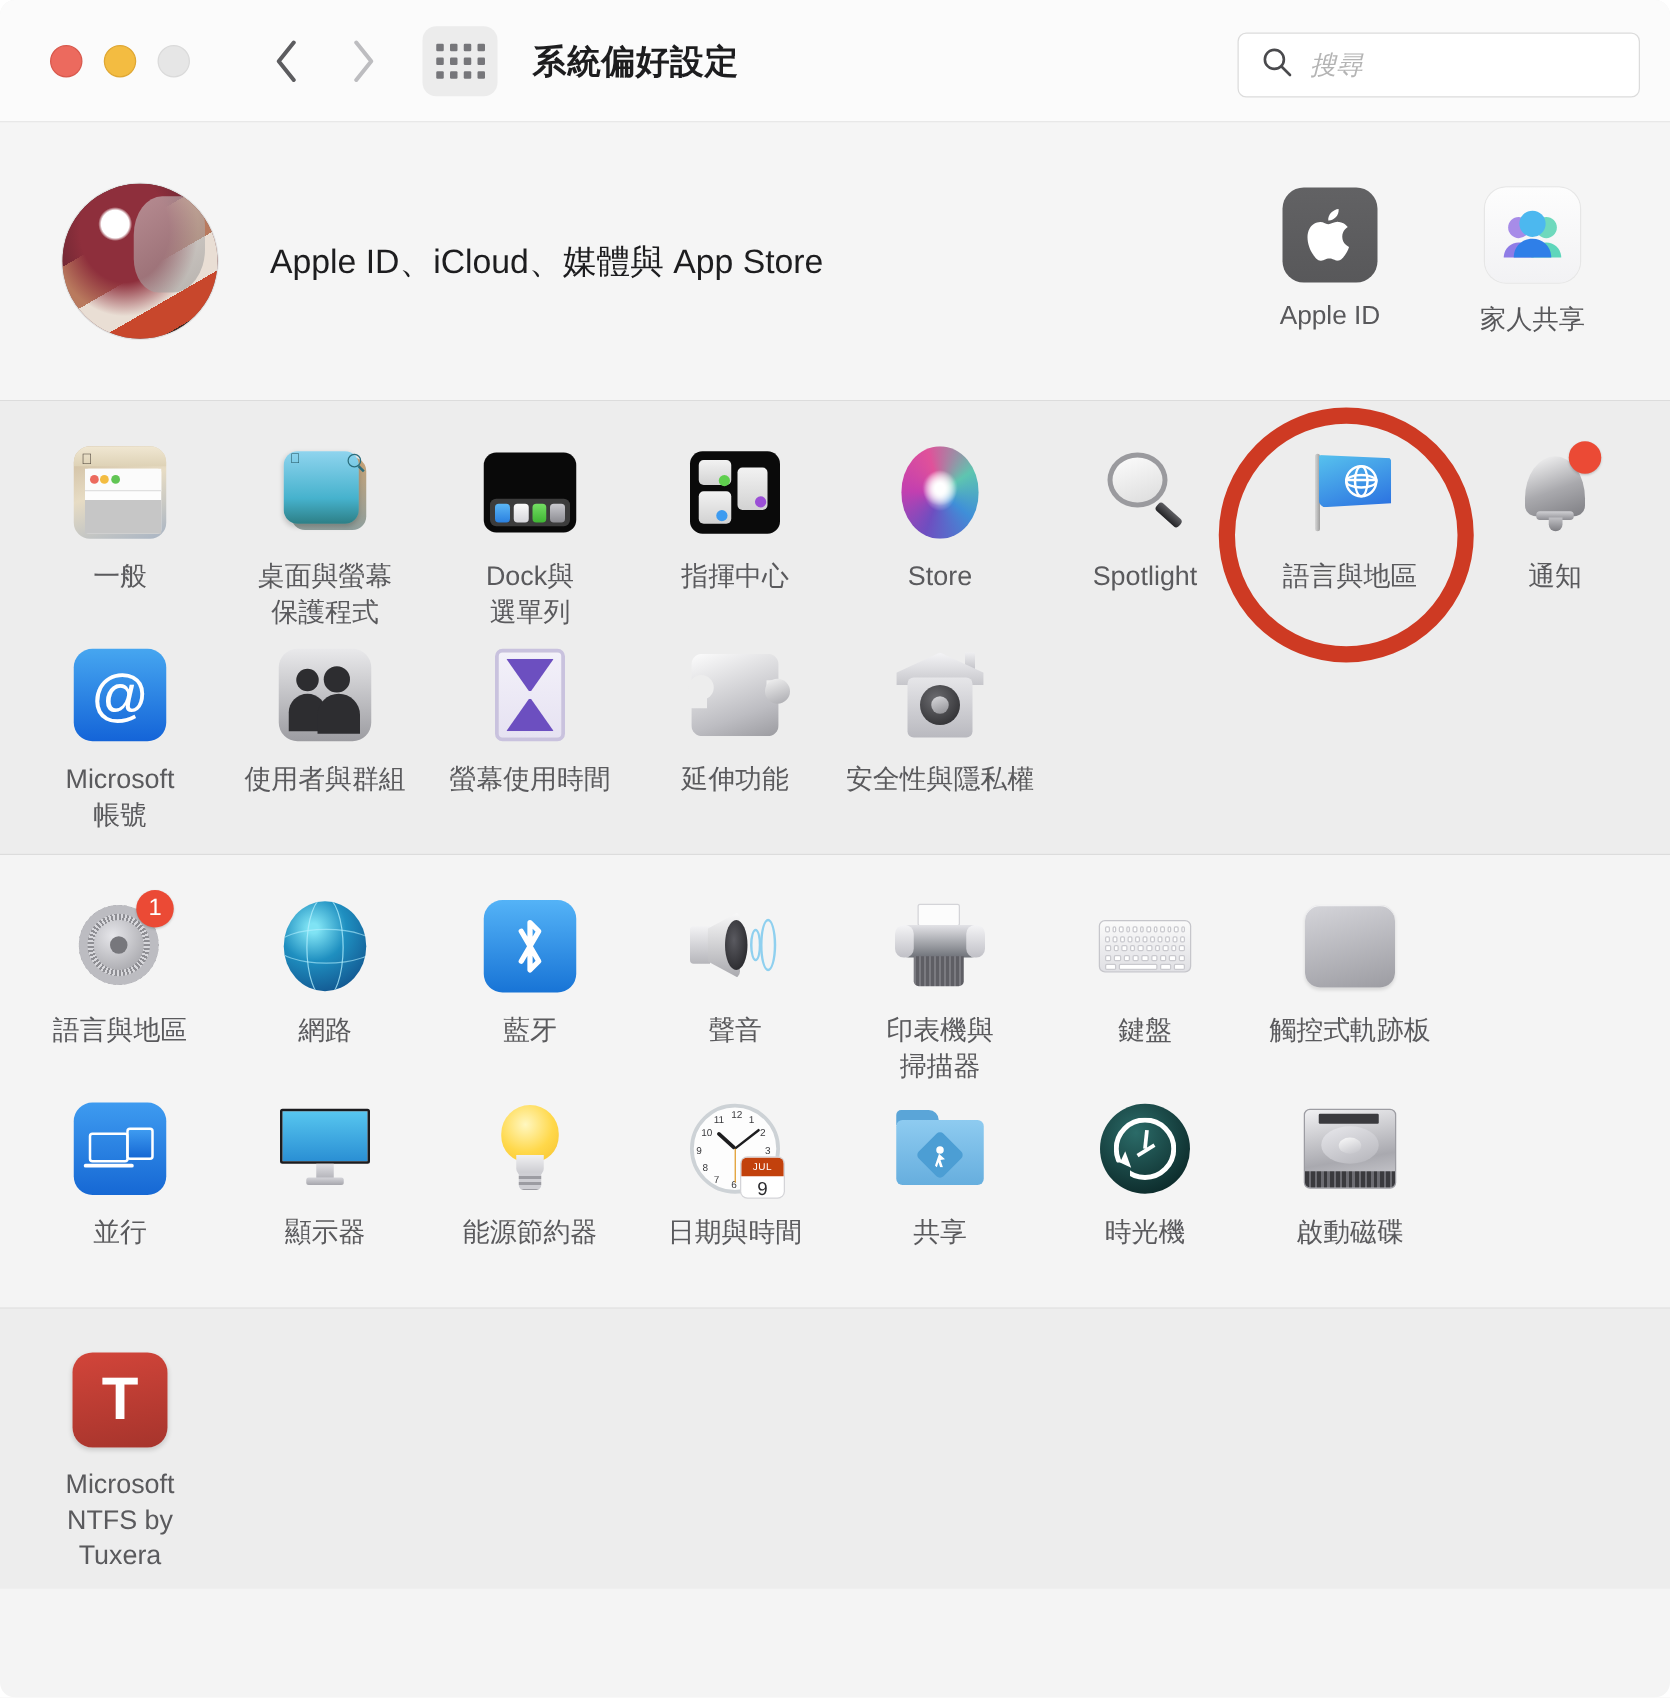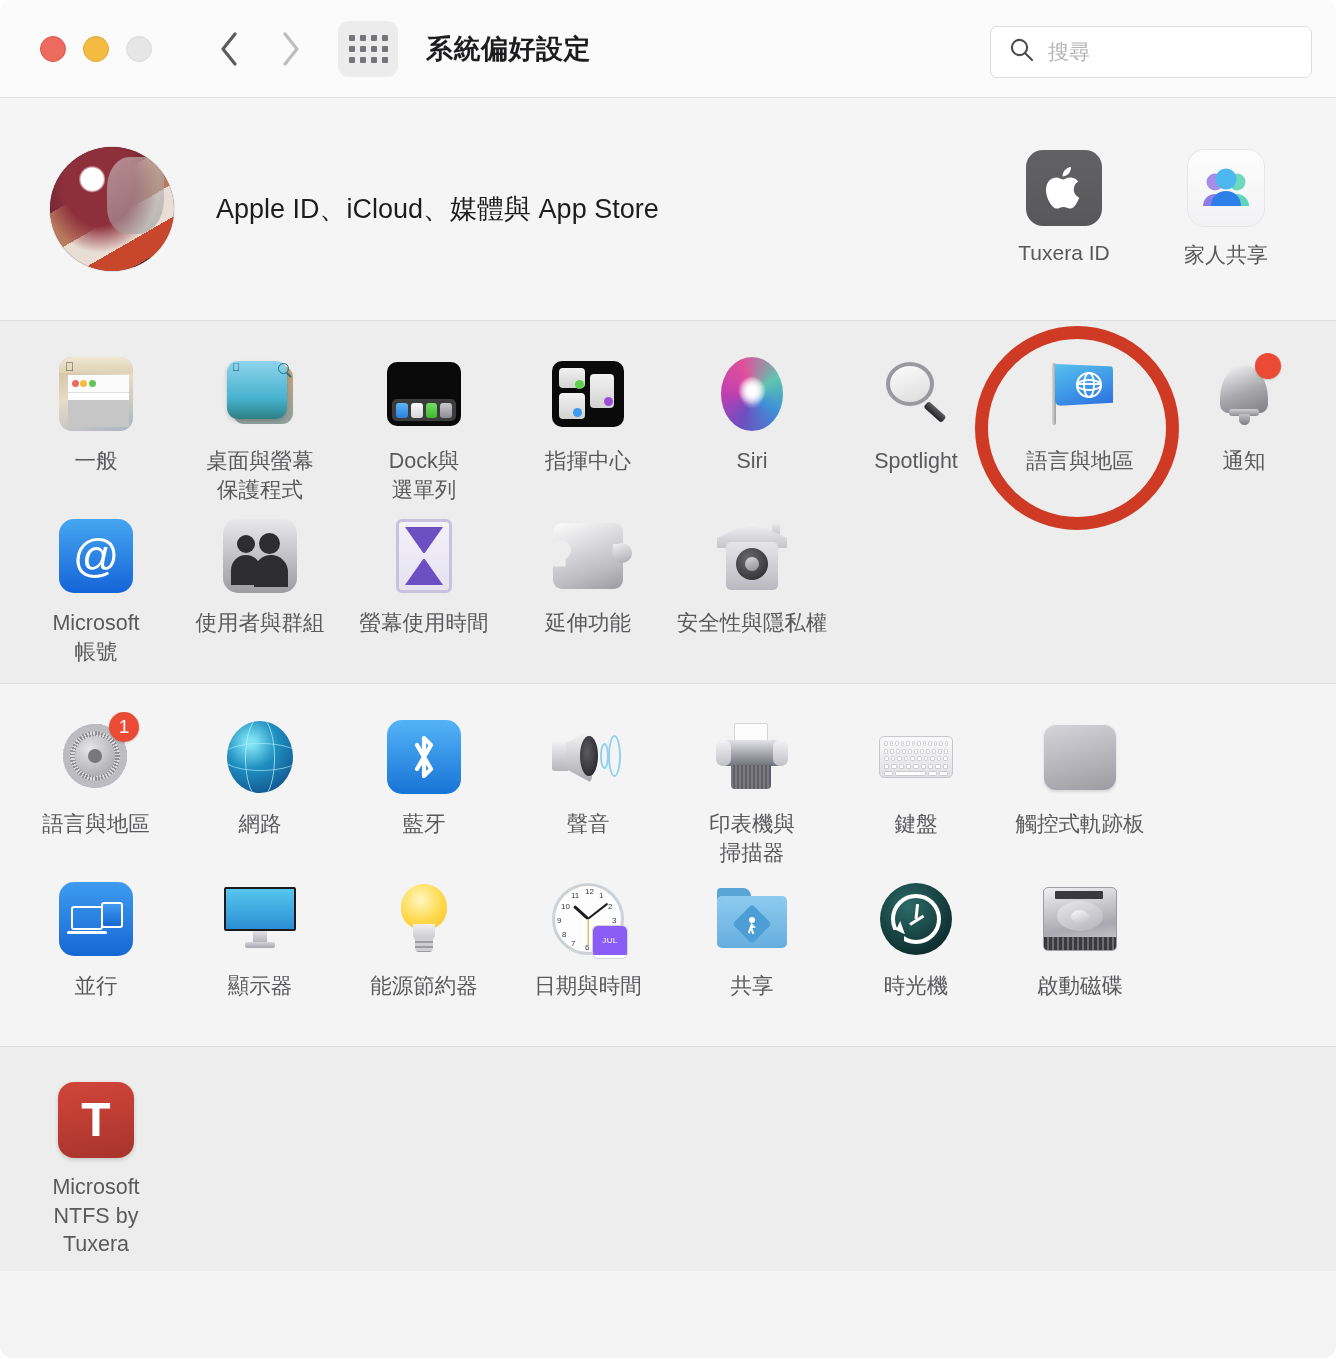--- a/index.html
+++ b/index.html
@@ -68,20 +68,21 @@
 
   .searchbox {
     position:absolute;
     right:24px; top:26px;
     width:322px; height:52px;
     background:#ffffff;
     border:1px solid #dcdcdc;
     border-radius:7px;
     display:flex; align-items:center;
     padding-left:18px;
+    font-style:italic;
   }
   .searchbox svg { flex:0 0 auto; }
   .searchph { margin-left:13px; color:#b4b4b4; font-size:21px; }
   .sec-sep { height:1px; background:#dcdcdc; }
 
   .sec-account {
     background:#f5f5f5;
     height:222px;
     display:flex; align-items:center;
     padding:0 24px 0 50px;
@@ -452,21 +453,21 @@
     transform:translate(-50%,-100%) rotate(-48deg); border-radius:2px; }
   .ic-clock .mh { position:absolute; left:50%; top:50%; width:2.2px; height:25px;
     background:#1d1d1f; transform-origin:bottom center;
     transform:translate(-50%,-100%) rotate(52deg); border-radius:2px; }
   .ic-clock .sh { position:absolute; left:50%; top:50%; width:1.4px; height:27px;
     background:#e09b2a; transform-origin:bottom center;
     transform:translate(-50%,-100%) rotate(180deg); }
   .ic-clock .num { position:absolute; font-size:8px; color:#3a3a3d; }
   .ic-clock .cal { position:absolute; right:-3px; bottom:-3px; width:34px; height:32px;
     background:#fff; border-radius:5px; box-shadow:0 0 0 1px #d4d4d8; overflow:hidden; }
-  .ic-clock .cal .m { height:29px; background:#8b5cf6; color:#fff; font-size:8px;
+  .ic-clock .cal .m { height:15px; background:#c2410c; color:#fff; font-size:8px;
     display:flex; align-items:center; justify-content:center; letter-spacing:.4px; }
   .ic-clock .cal .d { height:21px; color:#2b2b2e; font-size:15px;
     display:flex; align-items:center; justify-content:center; }
 
   
   .ic-share { position:relative; width:74px; height:62px; }
   .ic-share .tab { position:absolute; left:2px; top:0; width:34px; height:12px;
     background:#5aa5d8; border-radius:4px 8px 0 0; }
   .ic-share .fold { position:absolute; left:2px; top:8px; width:70px; height:52px;
     background:linear-gradient(180deg,#8ecbf0,#66aede); border-radius:5px; }
@@ -577,21 +578,21 @@
     <div class="acct-text">Apple ID、iCloud、媒體與 App Store</div>
 
     <div class="acct-tiles">
       <div class="acct-tile">
         <div class="ic-appleid">
           <svg width="40" height="46" viewBox="0 0 40 46">
             <path d="M29.8 24.4c0-5.2 4.2-7.7 4.4-7.8-2.4-3.5-6.1-4-7.5-4.1-3.2-.3-6.2 1.9-7.8 1.9-1.6 0-4.1-1.8-6.7-1.8-3.5.1-6.7 2-8.5 5.1-3.6 6.3-.9 15.6 2.6 20.7 1.7 2.5 3.8 5.3 6.5 5.2 2.6-.1 3.6-1.7 6.7-1.7 3.1 0 4 1.7 6.7 1.6 2.8-.1 4.5-2.5 6.2-5.1 2-2.9 2.8-5.8 2.8-5.9-.1-.1-5.4-2.1-5.4-8.1z" fill="#fff"></path>
             <path d="M24.8 8.6c1.4-1.7 2.4-4.1 2.1-6.5-2.1.1-4.6 1.4-6.1 3.1-1.3 1.5-2.5 3.9-2.2 6.2 2.3.2 4.7-1.2 6.2-2.8z" fill="#fff"></path>
           </svg>
         </div>
-        <div class="lbl">Tuxera ID</div>
+        <div class="lbl">Apple ID</div>
       </div>
 
       <div class="acct-tile">
         <div class="ic-family">
           <svg width="54" height="44" viewBox="0 0 54 44">
             <circle cx="16" cy="16" r="8.5" fill="#a78ce8"></circle>
             <circle cx="38" cy="16" r="8.5" fill="#6fd9bd"></circle>
             <circle cx="27" cy="13" r="10.5" fill="#4cb8ef"></circle>
             <path d="M4 40c0-7 5.6-12 12-12s12 5 12 12z" fill="#8f7ce6"></path>
             <path d="M26 40c0-7 5.6-12 12-12s12 5 12 12z" fill="#5ed6bb"></path>
@@ -663,21 +664,21 @@
             <i class="dot" style="left:21px;top:47px;background:#3d9bf0"></i>
           </span>
         </div>
         <div class="caption">指揮中心</div>
       </div>
 
       <div class="cell">
         <div class="iconbox">
             <span class="ic-siri"></span>
           </div>
-        <div class="caption">Siri</div>
+        <div class="caption">Store</div>
       </div>
 
       <div class="cell">
         <div class="iconbox">
           <span class="ic-spot">
               <span class="ring"></span>
               <span class="handle"></span>
             </span>
         </div>
         <div class="caption">Spotlight</div>

